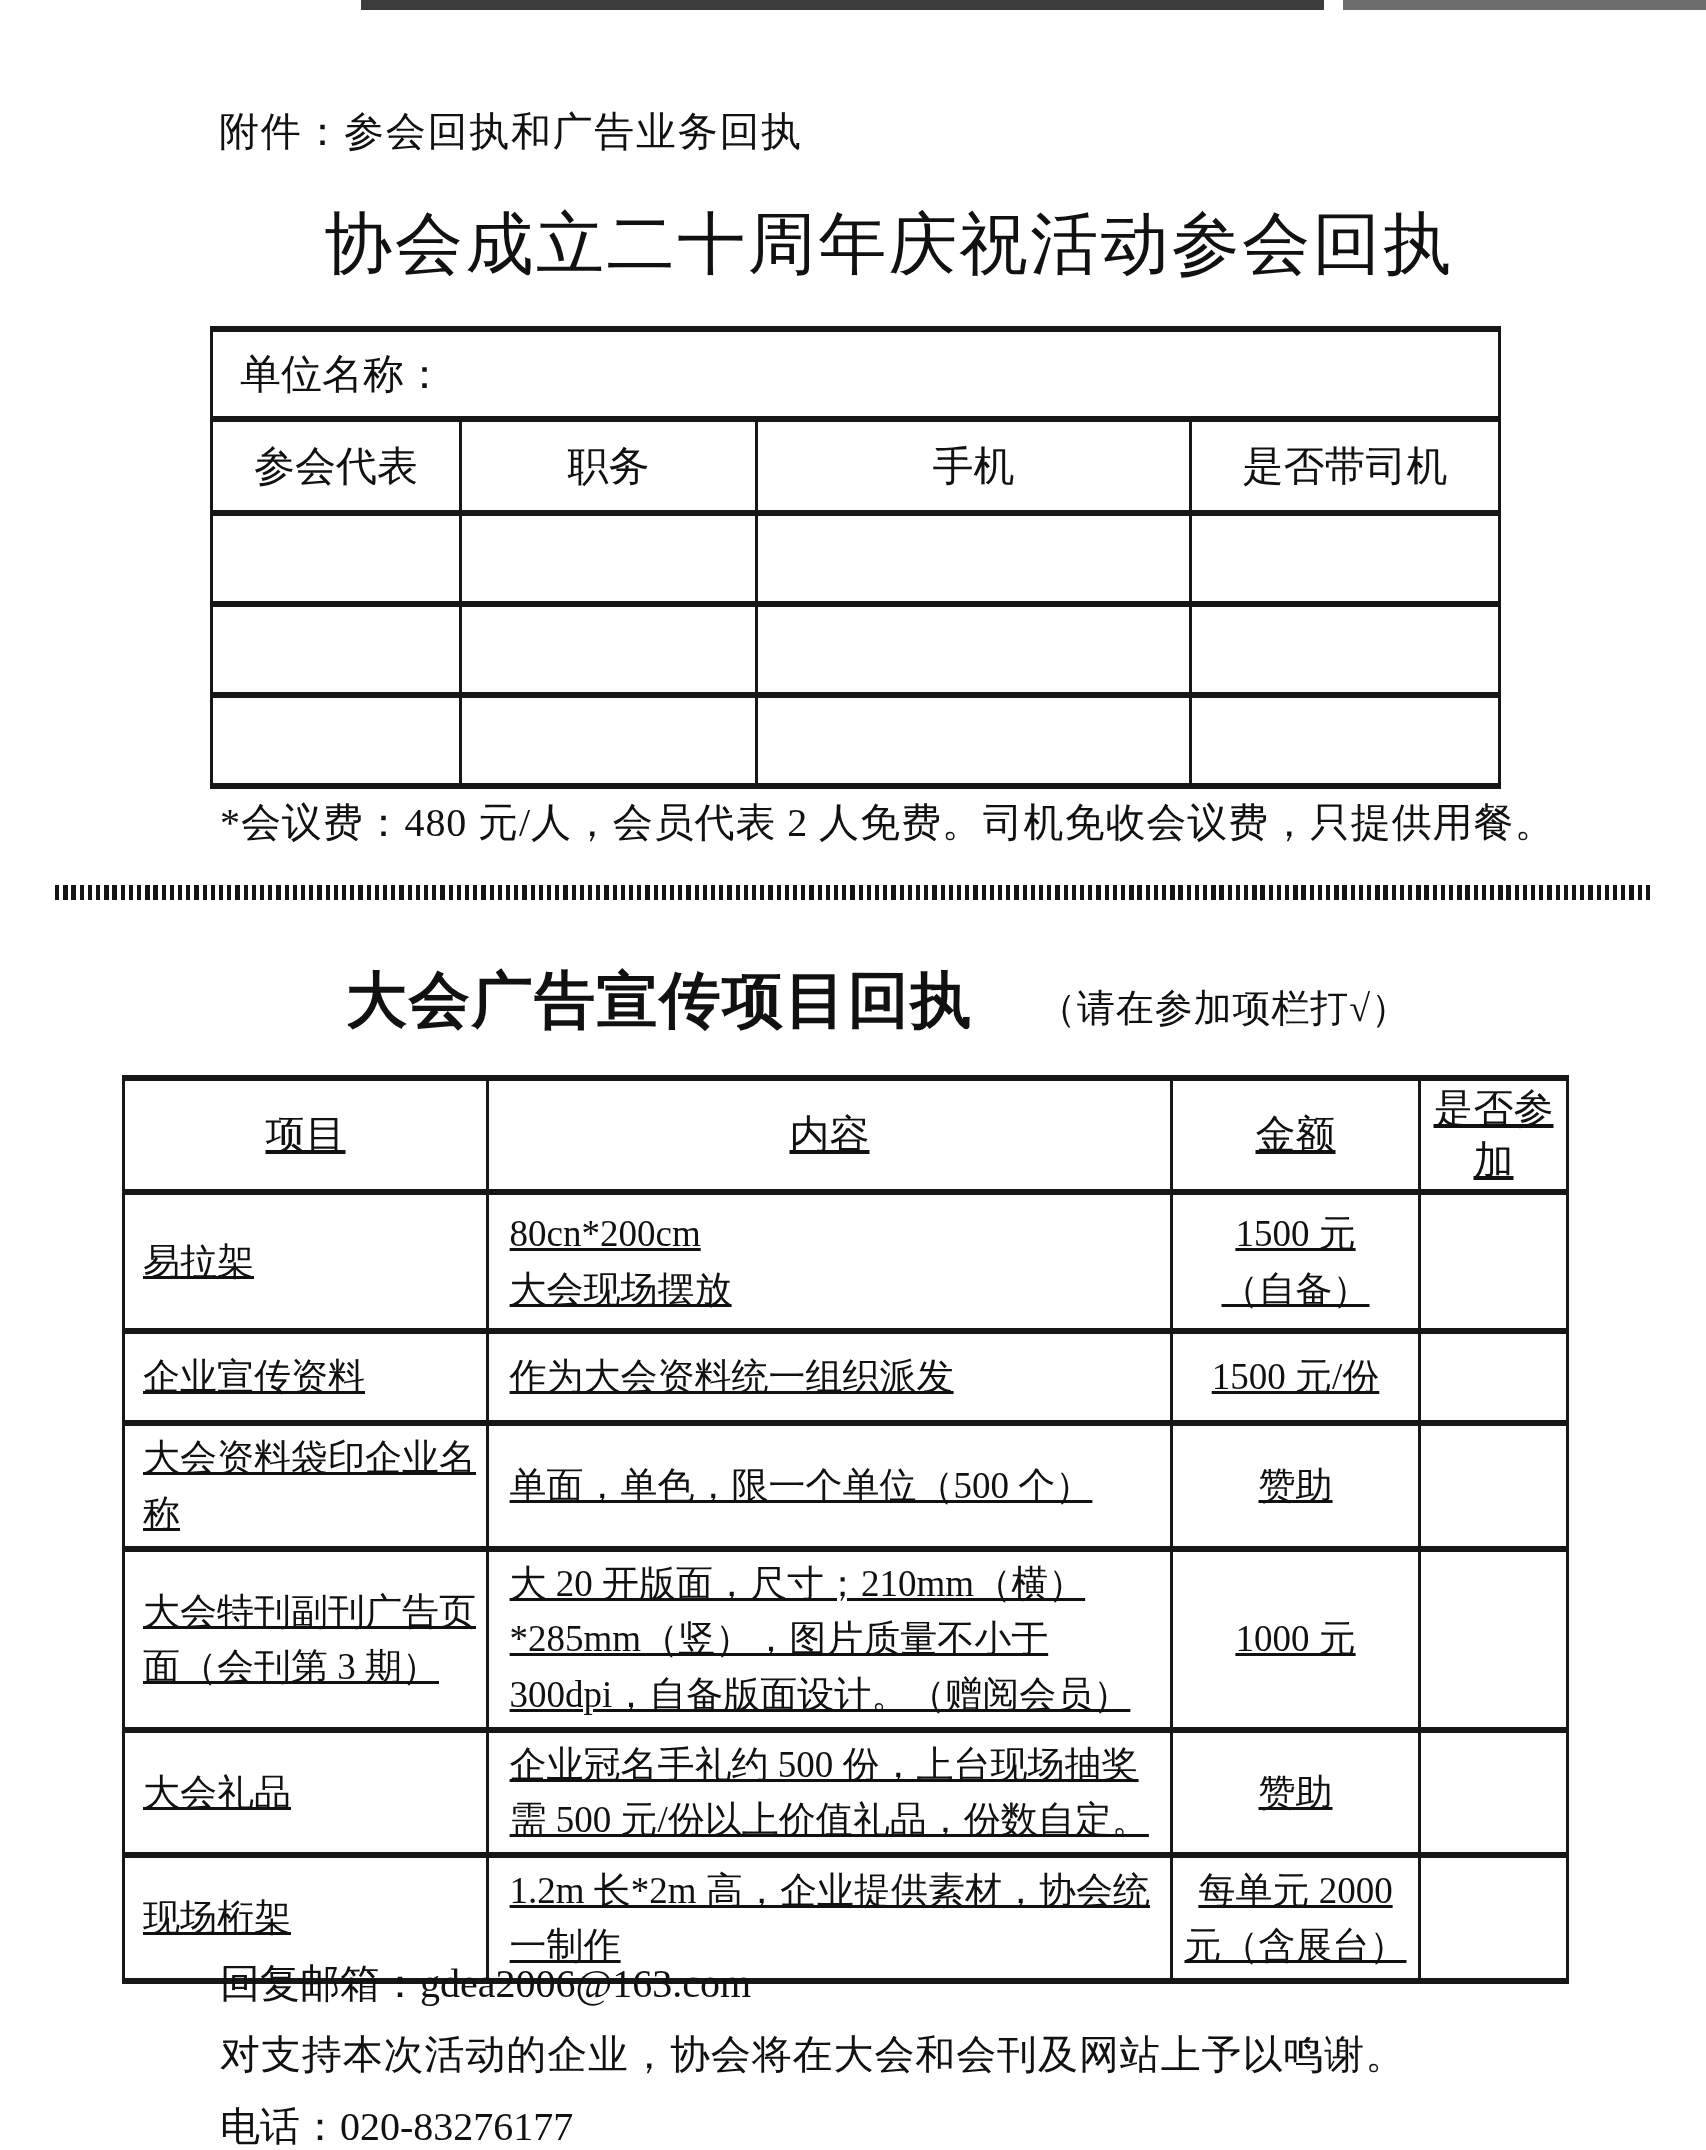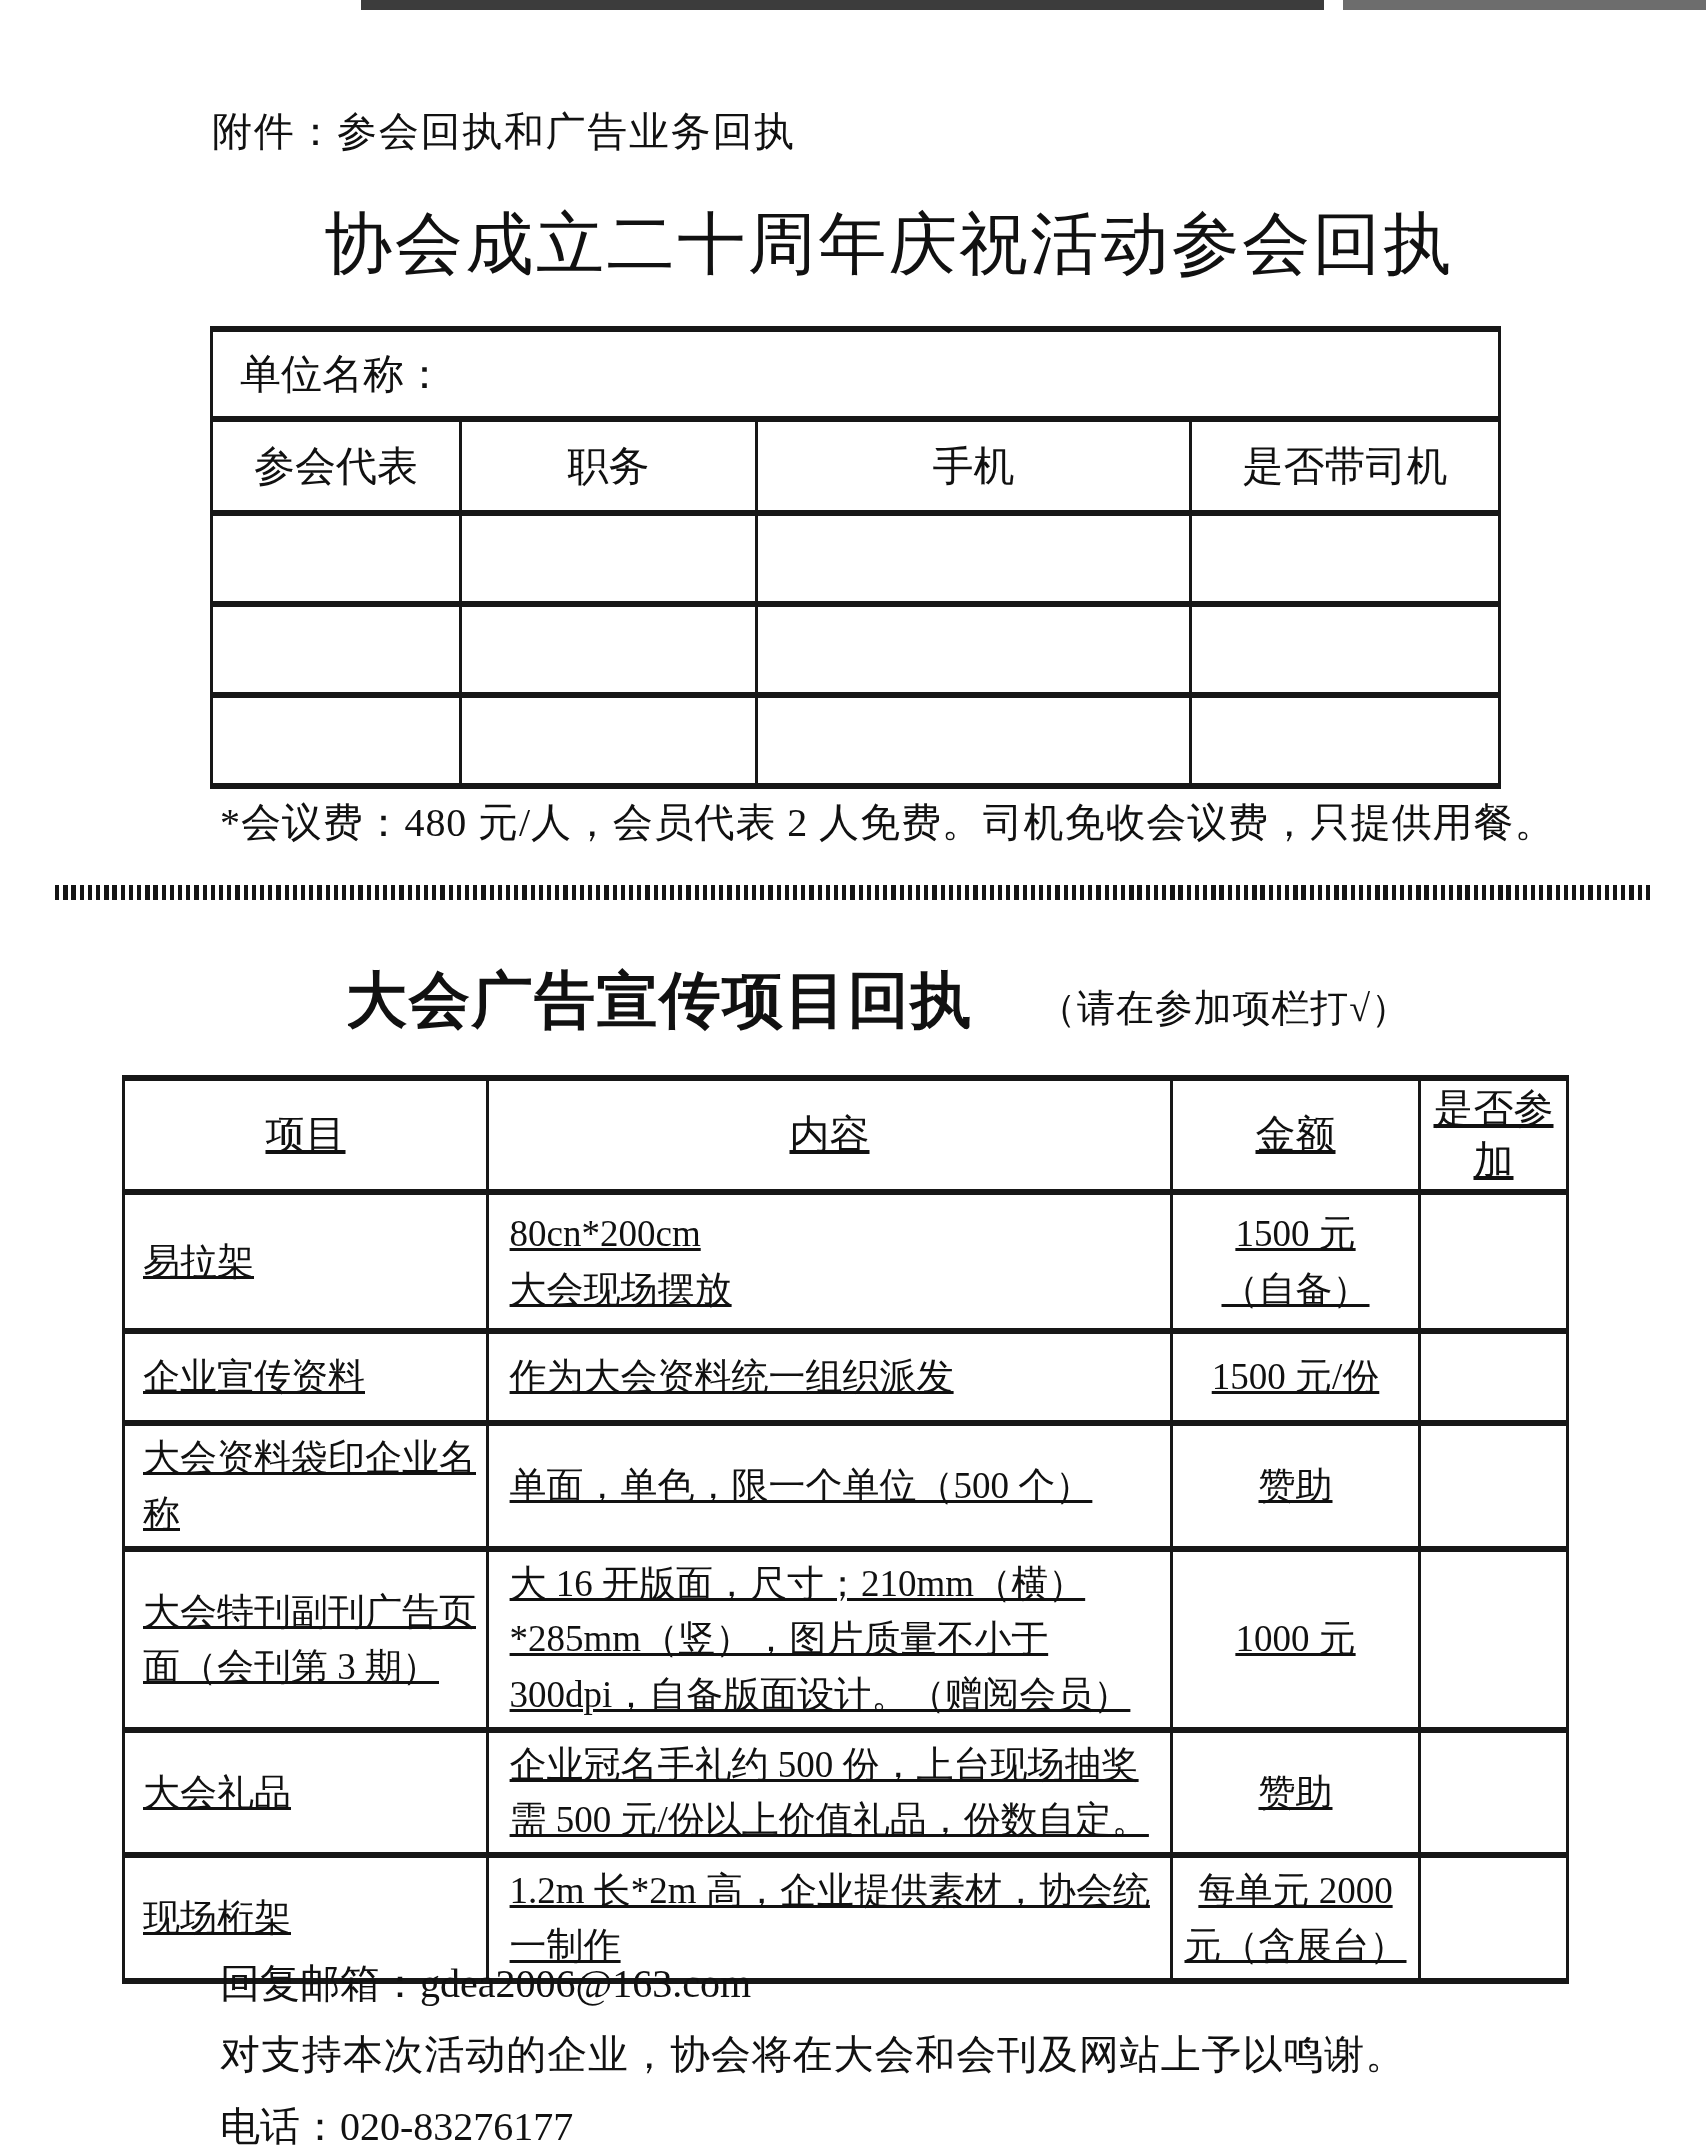--- a/index.html
+++ b/index.html
@@ -11,21 +11,21 @@
     font-family: "Liberation Serif", "DejaVu Serif", serif;
     color: #111111;
   }
   .abs { position: absolute; }
 
   
   .scan-bar { position: absolute; top: 0; height: 10.3px; }
   .scan-bar.seg1 { left: 361px;  width: 963px; background: #3c3c3c; }
   .scan-bar.seg2 { left: 1343px; width: 363px;  background: #6d6d6d; }
 
-  .attachment { left: 212px; top: 104px; font-size: 40px; letter-spacing: 1.7px; }
+  .attachment { left: 219px; top: 104px; font-size: 40px; letter-spacing: 1.7px; }
 
   .title1 {
     left: 0; top: 199px; width: 100%;
     text-align: center;
     font-size: 68px; font-weight: normal; letter-spacing: 2.6px;
     white-space: nowrap;
     padding-left: 36px;
   }
 
   table { border-collapse: collapse; table-layout: fixed; }
@@ -164,21 +164,21 @@
         <td class="c-part"></td>
       </tr>
       <tr class="ad-r2">
         <td class="c-item">大会资料袋印企业名称</td>
         <td class="c-content">单面，单色，限一个单位（500 个）</td>
         <td class="c-amount">赞助</td>
         <td class="c-part"></td>
       </tr>
       <tr class="ad-r3">
         <td class="c-item">大会特刊副刊广告页面（会刊第 3 期）</td>
-        <td class="c-content">大 16 开版面，尺寸；210mm（横）*285mm（竖），图片质量不小于 300dpi，自备版面设计。（赠阅会员）</td>
+        <td class="c-content">大 20 开版面，尺寸；210mm（横）*285mm（竖），图片质量不小于 300dpi，自备版面设计。（赠阅会员）</td>
         <td class="c-amount">1000 元</td>
         <td class="c-part"></td>
       </tr>
       <tr class="ad-r4">
         <td class="c-item">大会礼品</td>
         <td class="c-content">企业冠名手礼约 500 份，上台现场抽奖需 500 元/份以上价值礼品，份数自定。</td>
         <td class="c-amount">赞助</td>
         <td class="c-part"></td>
       </tr>
       <tr class="ad-r5">

